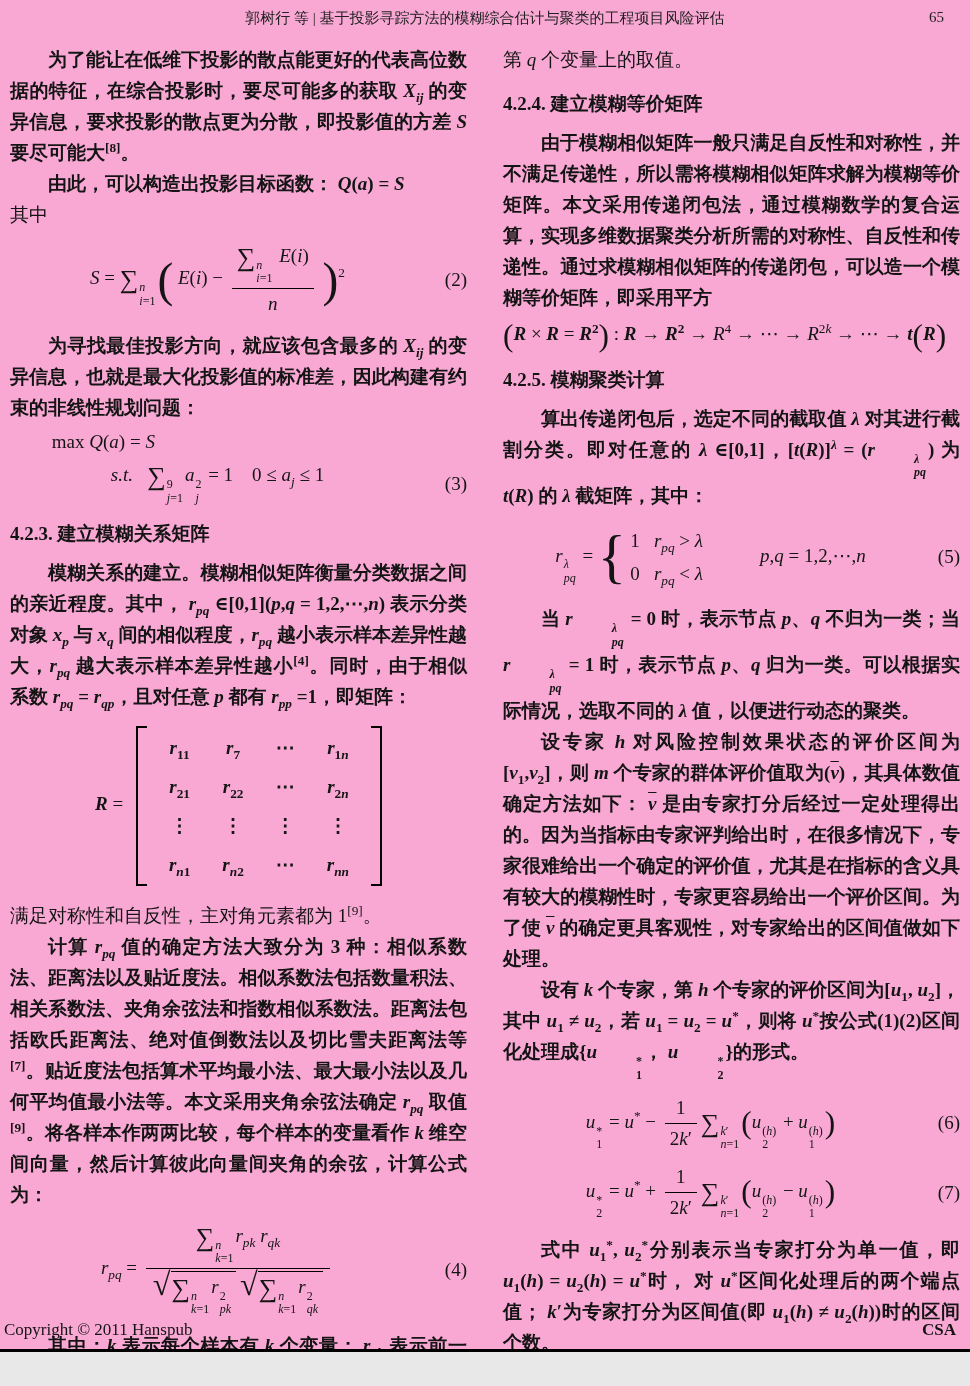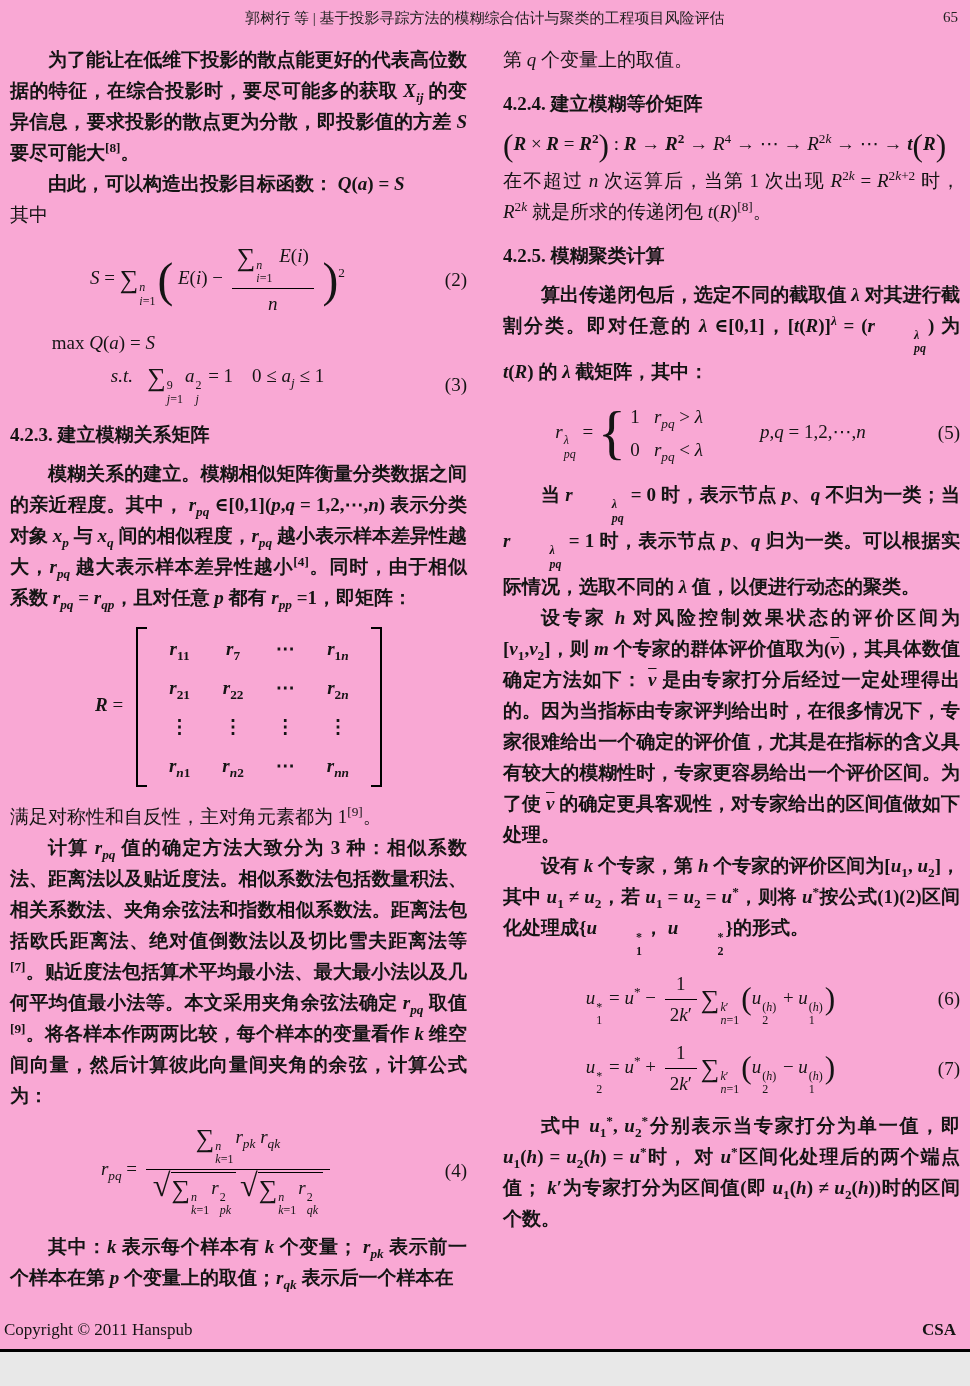--- a/index.html
+++ b/index.html
@@ -3,21 +3,21 @@
 <meta charset="utf-8">
 <style>
   html,body{margin:0;padding:0;background:#e8e8e8;}
   .page{
     position:relative;width:970px;height:1352px;margin:0 auto;background:#f9a8d4;
     font-family:"Liberation Serif","DejaVu Serif",serif;color:#141414;overflow:hidden;
     box-sizing:border-box;
   }
   
   .pg-header{position:relative;text-align:center;padding-top:9px;font-size:15px;color:#222;}
-  .pg-num{position:absolute;right:12px;top:9px;font-size:15px;}
+  .pg-num{position:absolute;right:26px;top:9px;font-size:15px;}
   
   .columns{display:flex;gap:36px;padding:0 10px;margin-top:16px;}
   .col{width:459px;box-sizing:border-box;}
   p{margin:0;text-align:justify;line-height:31px;font-size:19px;}
   p.ind{text-indent:2em;font-weight:bold;}
   .sec-h{font-family:Liberation Serif, serif;font-weight:700;font-size:19px;line-height:24px;margin:17px 0 11px 0;text-align:left;}
   
   .eqrow{display:flex;align-items:center;margin:13px 0;font-size:19px;}
   .eqrow .eq{flex:1;text-align:center;line-height:1.35;}
   .eqrow .eq.left{text-align:left;padding-left:2.2em;}
@@ -79,20 +79,21 @@
         <span class="eq"><i>S</i> = <span class="sum">∑</span><span class="ss">
               <span class="t"><i>n</i></span>
               <span class="b"><i>i</i>=1</span>
             </span><span class="lp">(</span> <i>E</i>(<i>i</i>) − <span class="frac"><span class="num"><span class="sum">∑</span><span class="ss">
                   <span class="t"><i>n</i></span>
                   <span class="b"><i>i</i>=1</span>
                 </span> <i>E</i>(<i>i</i>)</span><span class="den"><i>n</i></span></span> <span class="rp">)</span><sup>2</sup></span>
         <span class="eqno">(2)</span>
       </div>
 
+      <p class="ind">为寻找最佳投影方向，就应该包含最多的 <i>X<sub>ij</sub></i> 的变异信息，也就是最大化投影值的标准差，因此构建有约束的非线性规划问题：</p>
 
       <div class="eqrow" style="margin:6px 0 0 0;">
         <span class="eq left">max <i>Q</i>(<i>a</i>) = <i>S</i></span>
       </div>
 
       <div class="eqrow" style="margin:8px 0 10px 0;">
         <span class="eq"><i>s.t.</i>&nbsp;&nbsp;&nbsp;<span class="sum">∑</span><span class="ss">
               <span class="t">9</span>
               <span class="b"><i>j</i>=1</span>
             </span><i>a</i><span class="ss">
@@ -170,24 +171,24 @@
       </div>
 
       <p class="ind">其中：<i>k</i> 表示每个样本有 <i>k</i> 个变量； <i>r<sub>pk</sub></i> 表示前一个样本在第 <i>p</i> 个变量上的取值；<i>r<sub>qk</sub></i> 表示后一个样本在</p>
     </section>
 
     <section class="col">
       <p>第 <i>q</i> 个变量上的取值。</p>
 
       <h3 class="sec-h">4.2.4. 建立模糊等价矩阵</h3>
 
+      <p class="ind">由于模糊相似矩阵一般只满足自反性和对称性，并不满足传递性，所以需将模糊相似矩阵求解为模糊等价矩阵。本文采用传递闭包法，通过模糊数学的复合运算，实现多维数据聚类分析所需的对称性、自反性和传递性。通过求模糊相似矩阵的传递闭包，可以造一个模糊等价矩阵，即采用平方</p>
 
       <div class="closure"><span class="mp">(</span><b><i>R</i></b> × <b><i>R</i></b> = <b><i>R</i></b><sup><b>2</b></sup><span class="mp">)</span> : <b><i>R</i></b> → <b><i>R</i></b><sup><b>2</b></sup> → <i>R</i><sup>4</sup> → ⋯ → <i>R</i><sup>2<i>k</i></sup> → ⋯ → <b><i>t</i></b><span class="mp">(</span><b><i>R</i></b><span class="mp">)</span></div>
 
-      <p>在不超过 <i>n</i> 次运算后，当第 1 次出现 <i>R</i><sup>2<i>k</i></sup> = <i>R</i><sup>2<i>k</i>+2</sup> 时，<i>R</i><sup>2<i>k</i></sup> 就是所求的传递闭包 <i>t</i>(<i>R</i>)<sup>[8]</sup>。</p>
 
       <h3 class="sec-h">4.2.5. 模糊聚类计算</h3>
 
       <p class="ind">算出传递闭包后，选定不同的截取值 <i>λ</i> 对其进行截割分类。即对任意的 <i>λ</i> ∈[0,1]，[<b><i>t</i></b>(<b><i>R</i></b>)]<sup><i>λ</i></sup> = (<i>r</i><span class="ss">
             <span class="t"><i>λ</i></span>
             <span class="b"><i>pq</i></span>
           </span>) 为 <b><i>t</i>(<i>R</i>)</b> 的 <i>λ</i> 截矩阵，其中：</p>
 
       <div class="eqrow">
         <span class="eq"><i>r</i><span class="ss">

